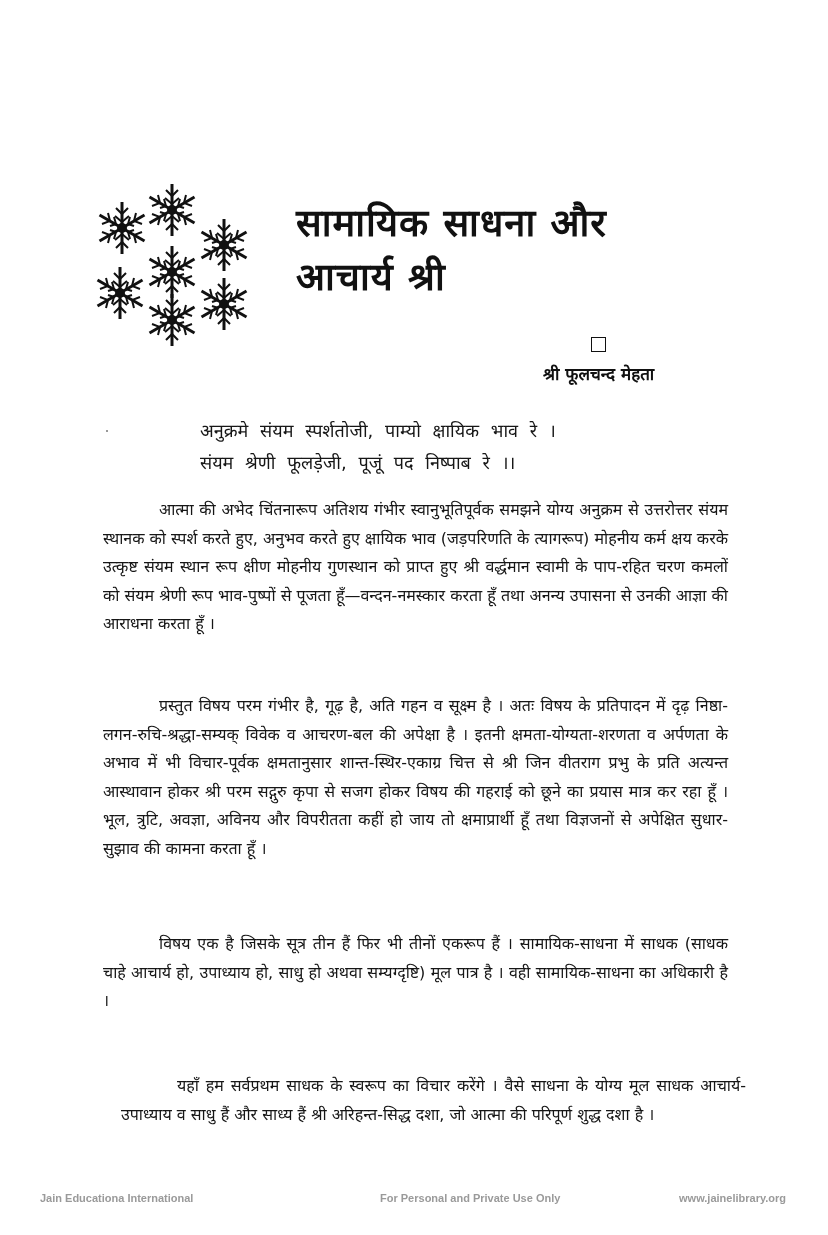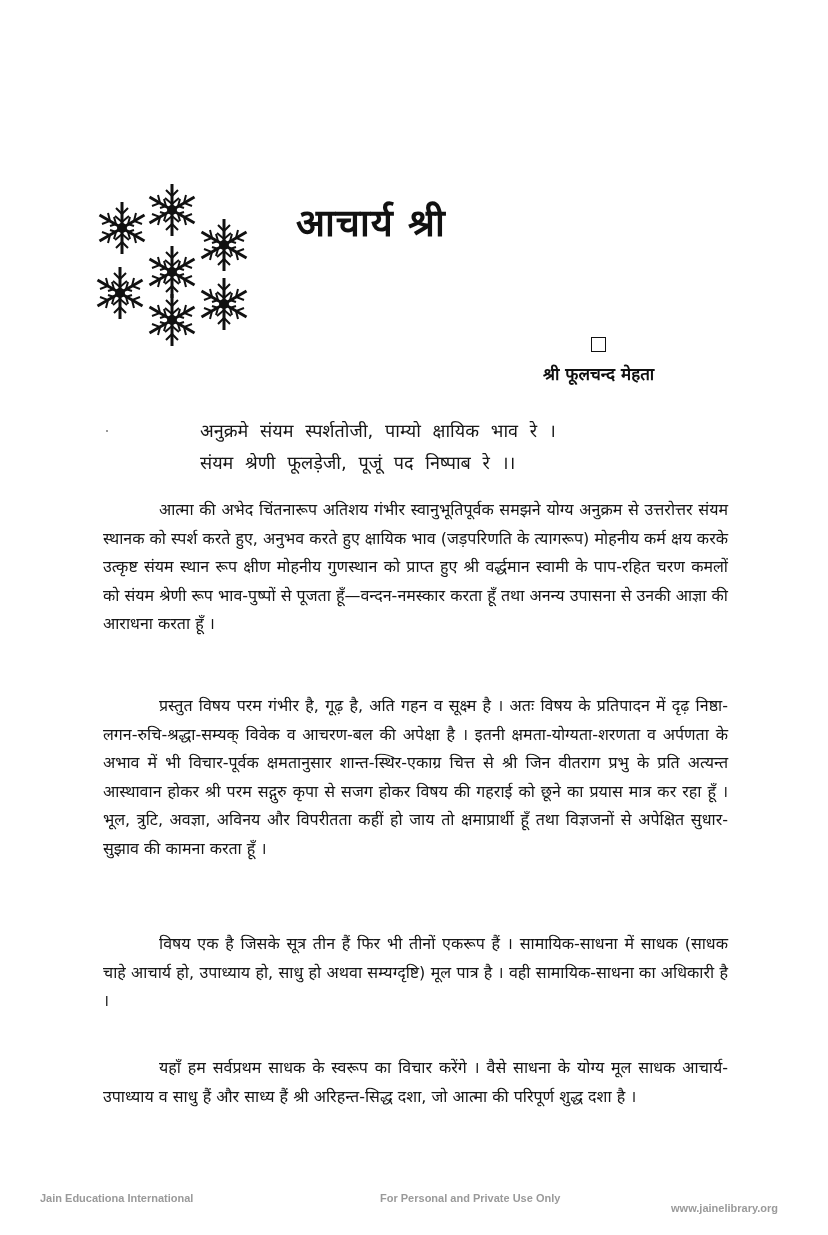--- a/index.html
+++ b/index.html
@@ -18,21 +18,21 @@
             text-align: justify; text-indent: 56px; }
     .p1 { top: 496px; }
     .p2 { top: 692px; }
     .p3 { top: 930px; }
     .p4 { top: 1054px; }
     .footer { position: absolute; top: 1192px; left: 0; width: 828px; font-size: 11px;
               color: #9a9a9a; font-family: "Liberation Sans", sans-serif; }
     .footer span { position: absolute; font-weight: bold; }
     .f-left { left: 40px; }
     .f-center { left: 340px; margin-left: 40px; }
-    .f-right { right: 50px; margin-top: 10px; }
+    .f-right { right: 42px; }
   </style>
 </head>
 <body>
 
 <div class="ornament">
   <svg width="165" height="170" viewBox="0 0 165 170">
     <defs>
       <g id="flake">
         <g stroke="#111" stroke-width="3" fill="none">
           <line x1="0" y1="-26" x2="0" y2="26"></line>
@@ -54,37 +54,38 @@
     <use href="#flake" x="80" y="30"></use>
     <use href="#flake" x="132" y="65"></use>
     <use href="#flake" x="80" y="92"></use>
     <use href="#flake" x="28" y="113"></use>
     <use href="#flake" x="132" y="124"></use>
     <use href="#flake" x="80" y="140"></use>
   </svg>
 </div>
 
 <div class="title">
+  <div>सामायिक साधना और</div>
   <div>आचार्य श्री</div>
 </div>
 
 <div class="author">
   <span class="box"></span>
   <span>श्री फूलचन्द मेहता</span>
 </div>
 
 <div class="dot"></div>
 
 <div class="verse">
   <div>अनुक्रमे संयम स्पर्शतोजी, पाम्यो क्षायिक भाव रे ।</div>
   <div>संयम श्रेणी फूलड़ेजी, पूजूं पद निष्पाब रे ।।</div>
 </div>
 
 <p class="para p1" style="margin:0">आत्मा की अभेद चिंतनारूप अतिशय गंभीर स्वानुभूतिपूर्वक समझने योग्य अनुक्रम से उत्तरोत्तर संयम स्थानक को स्पर्श करते हुए, अनुभव करते हुए क्षायिक भाव (जड़परिणति के त्यागरूप) मोहनीय कर्म क्षय करके उत्कृष्ट संयम स्थान रूप क्षीण मोहनीय गुणस्थान को प्राप्त हुए श्री वर्द्धमान स्वामी के पाप-रहित चरण कमलों को संयम श्रेणी रूप भाव-पुष्पों से पूजता हूँ—वन्दन-नमस्कार करता हूँ तथा अनन्य उपासना से उनकी आज्ञा की आराधना करता हूँ ।</p>
 <p class="para p2" style="margin:0">प्रस्तुत विषय परम गंभीर है, गूढ़ है, अति गहन व सूक्ष्म है । अतः विषय के प्रतिपादन में दृढ़ निष्ठा-लगन-रुचि-श्रद्धा-सम्यक् विवेक व आचरण-बल की अपेक्षा है । इतनी क्षमता-योग्यता-शरणता व अर्पणता के अभाव में भी विचार-पूर्वक क्षमतानुसार शान्त-स्थिर-एकाग्र चित्त से श्री जिन वीतराग प्रभु के प्रति अत्यन्त आस्थावान होकर श्री परम सद्गुरु कृपा से सजग होकर विषय की गहराई को छूने का प्रयास मात्र कर रहा हूँ । भूल, त्रुटि, अवज्ञा, अविनय और विपरीतता कहीं हो जाय तो क्षमाप्रार्थी हूँ तथा विज्ञजनों से अपेक्षित सुधार-सुझाव की कामना करता हूँ ।</p>
 <p class="para p3" style="margin:0">विषय एक है जिसके सूत्र तीन हैं फिर भी तीनों एकरूप हैं । सामायिक-साधना में साधक (साधक चाहे आचार्य हो, उपाध्याय हो, साधु हो अथवा सम्यग्दृष्टि) मूल पात्र है । वही सामायिक-साधना का अधिकारी है ।</p>
-<p class="para p4" style="margin:0">यहाँ हम सर्वप्रथम साधक के स्वरूप का विचार करेंगे । वैसे साधना के योग्य मूल साधक आचार्य-उपाध्याय व साधु हैं और साध्य हैं श्री अरिहन्त-सिद्ध दशा, जो आत्मा की परिपूर्ण शुद्ध दशा है ।</p>
+<p class="para p4" style="margin:18px">यहाँ हम सर्वप्रथम साधक के स्वरूप का विचार करेंगे । वैसे साधना के योग्य मूल साधक आचार्य-उपाध्याय व साधु हैं और साध्य हैं श्री अरिहन्त-सिद्ध दशा, जो आत्मा की परिपूर्ण शुद्ध दशा है ।</p>
 
 <div class="footer">
   <span class="f-left">Jain Educationa International</span>
   <span class="f-center">For Personal and Private Use Only</span>
   <span class="f-right">www.jainelibrary.org</span>
 </div>
 
 </body></html>

